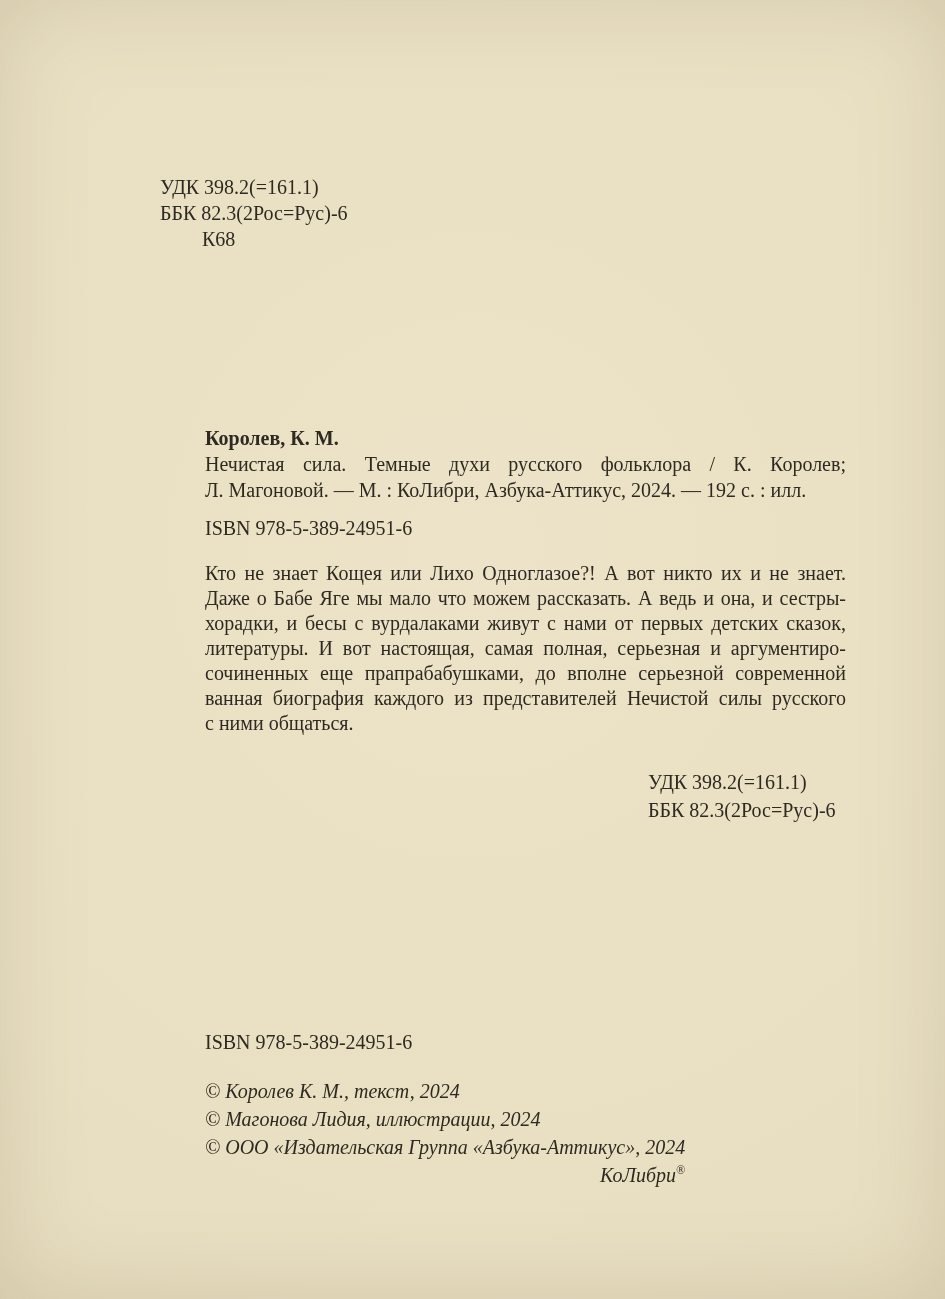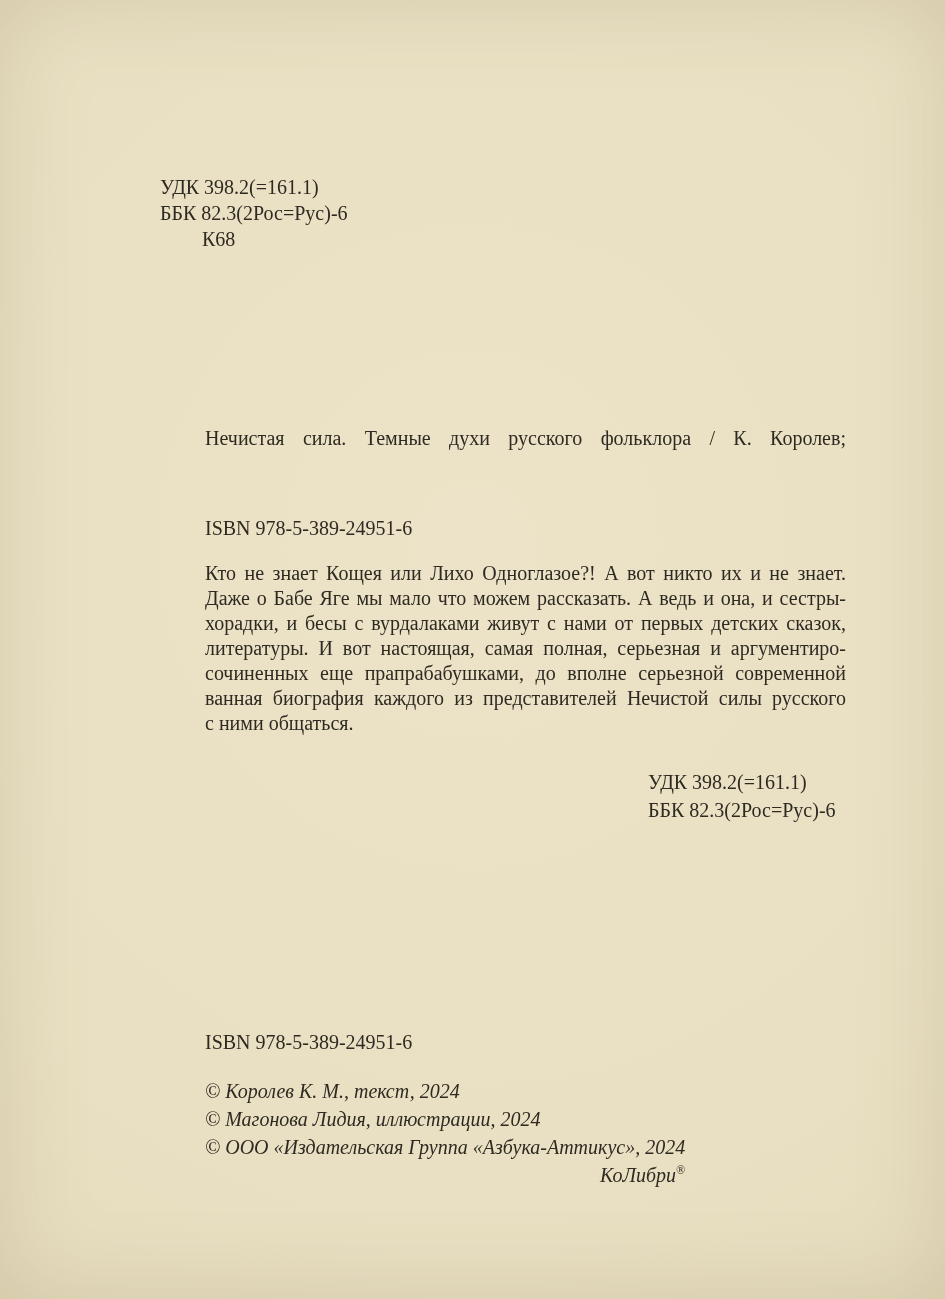--- a/index.html
+++ b/index.html
@@ -48,23 +48,25 @@
 
 <div class="page">
 
   <div class="blk lh26" style="left:160px; top:139px;">
     <div class="line">УДК 398.2(=161.1)</div>
     <div class="line">ББК 82.3(2Рос=Рус)-6</div>
     <div class="line indent42">К68</div>
   </div>
 
   <div class="blk lh26" style="left:205px; top:390px; width:641px;">
+    <div class="line bold">Королев, К. М.</div>
     <div class="line rel just">
       <span>Нечистая сила. Темные духи русского фольклора / К. Королев; иллюстрации</span>
     </div>
+    <div class="line">Л. Магоновой. — М. : КоЛибри, Азбука-Аттикус, 2024. — 192 с. : илл.</div>
   </div>
 
   <div class="blk" style="left:205px; top:481px;">
     <div class="line">ISBN 978-5-389-24951-6</div>
   </div>
 
   <div class="blk" style="left:205px; top:526px; width:641px;">
     <div class="line just">Кто не знает Кощея или Лихо Одноглазое?! А вот никто их и не знает.</div>
     <div class="line just">Даже о Бабе Яге мы мало что можем рассказать. А ведь и она, и сестры-ли-</div>
     <div class="line just">хорадки, и бесы с вурдалаками живут с нами от первых детских сказок,</div>

